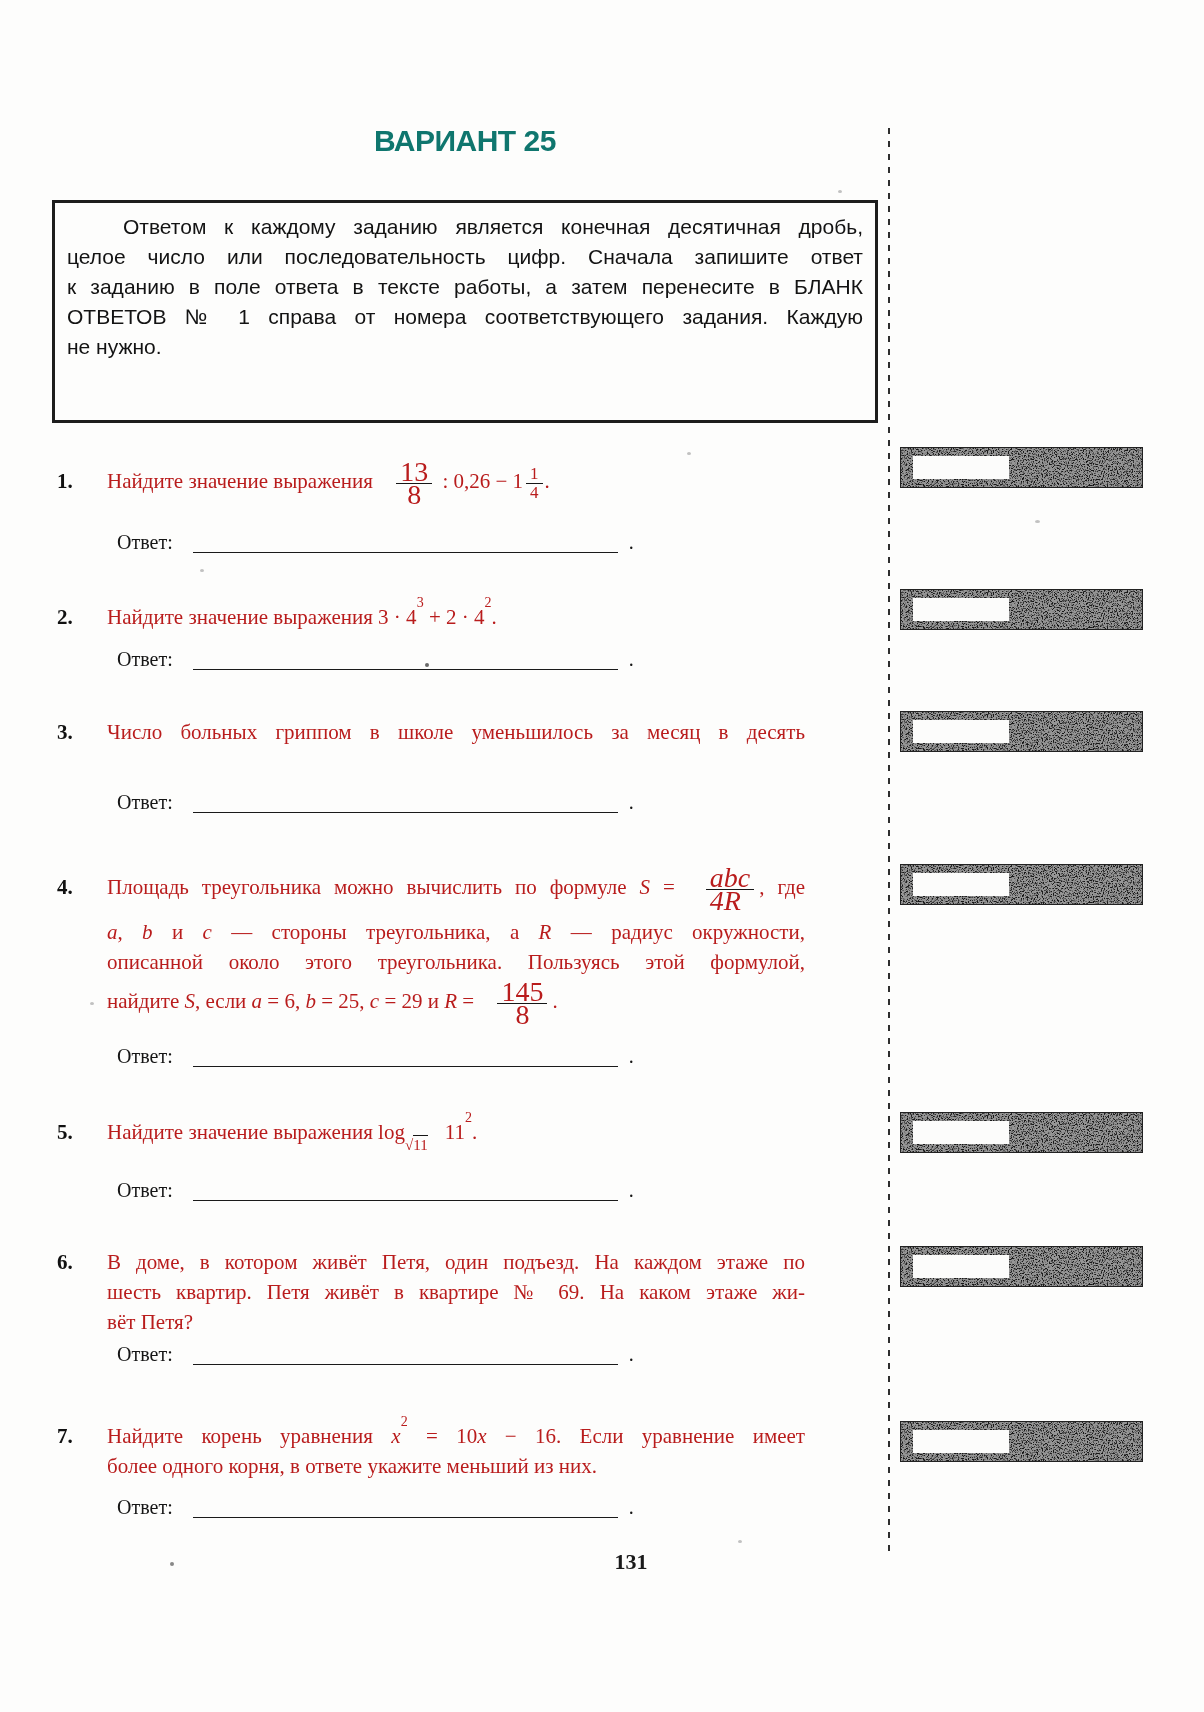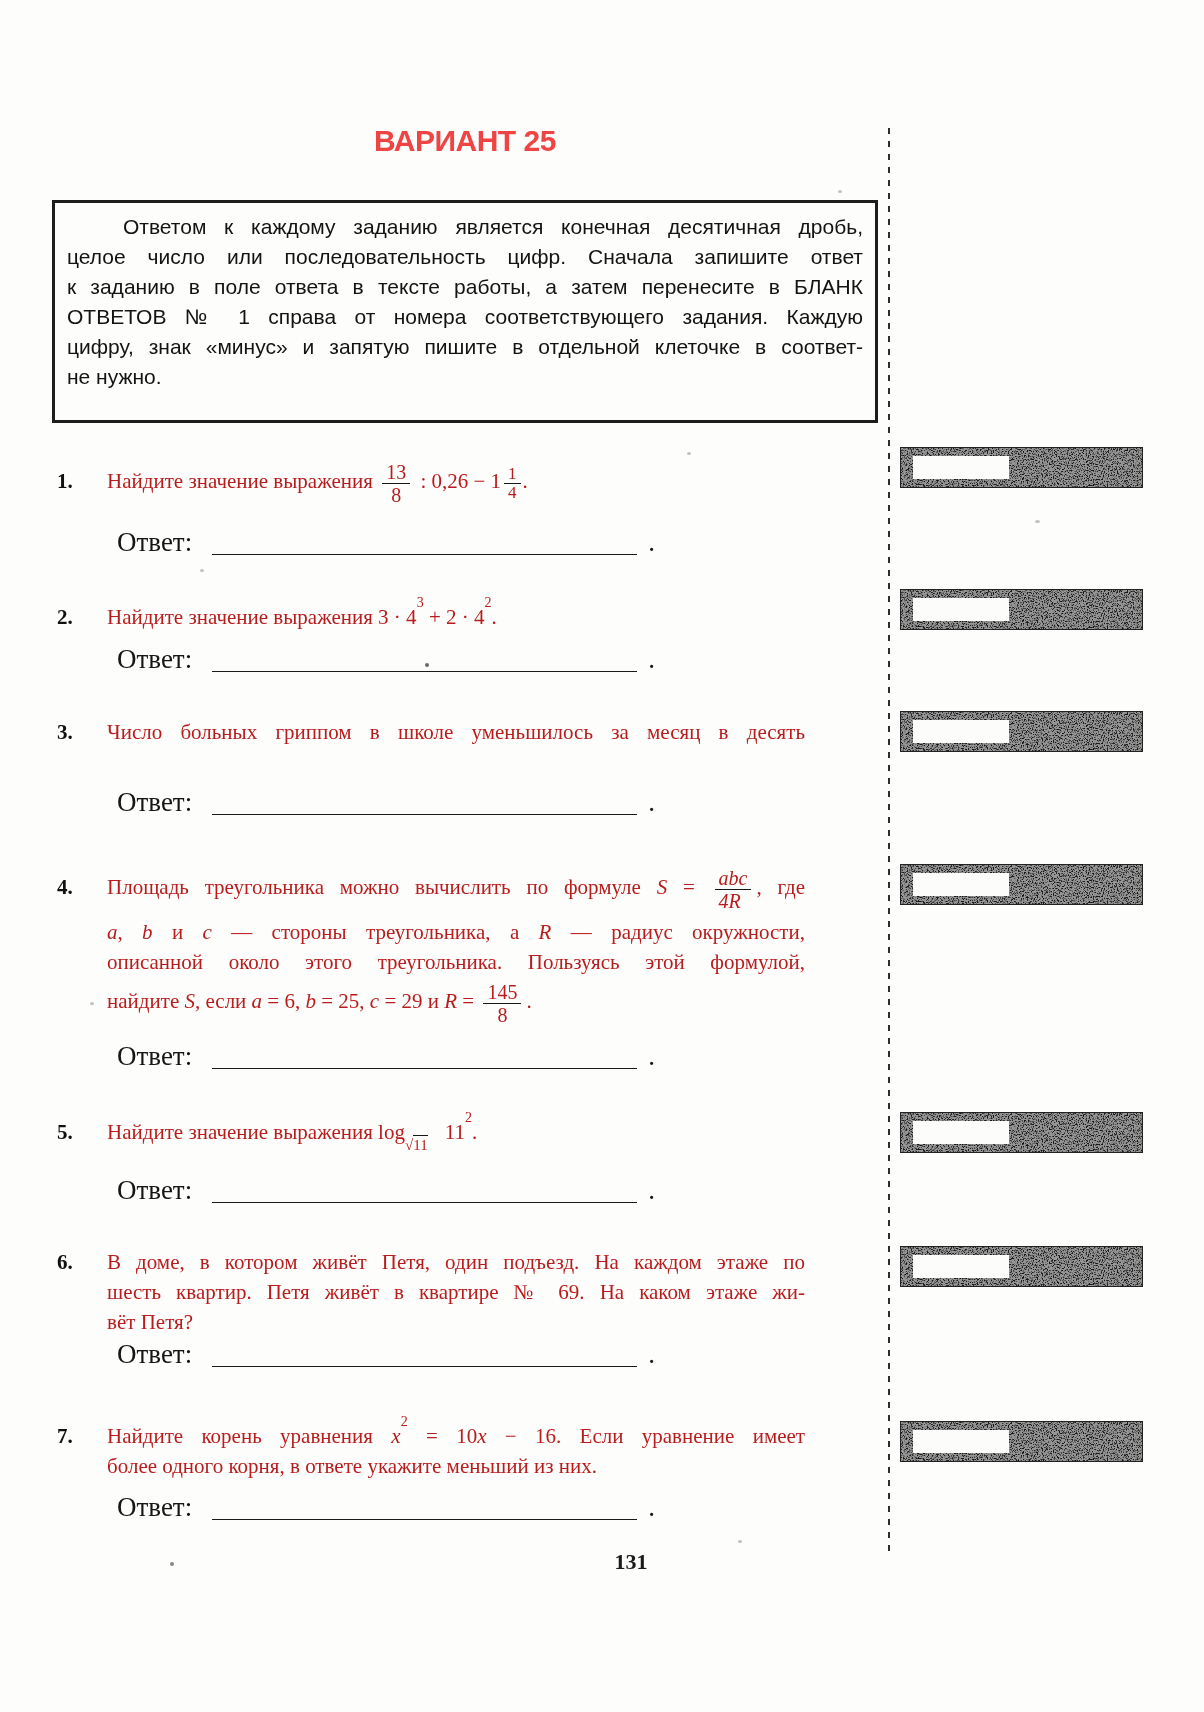--- a/index.html
+++ b/index.html
@@ -6,21 +6,21 @@
   body{
     width:1204px;height:1712px;position:relative;overflow:hidden;
     background:#fdfdfc;color:#161616;
     font-family:"Liberation Serif", serif;
   }
   .page{position:absolute;inset:0;}
   
   .title{
     position:absolute;left:52px;top:124px;width:826px;height:36px;
     text-align:center;font-family:"Liberation Sans",sans-serif;
-    font-weight:bold;font-size:30px;letter-spacing:-0.5px;color:#ef4444;
+    font-weight:bold;font-size:30px;letter-spacing:-0.5px;color:#0f766e;
   }
   
   .ibox{
     position:absolute;left:52px;top:200px;width:826px;height:223px;
     box-sizing:border-box;border:3px solid #1d1d1d;
     padding:9px 12px 0 12px;
     font-family:"Liberation Sans",sans-serif;
     font-size:21px;line-height:30px;color:#131313;
   }
   .iline{text-align:justify;text-justify:inter-word;}
@@ -34,31 +34,31 @@
   .pline{
     position:absolute;left:107px;width:698px;
     font-size:21px;line-height:30px;color:#b91c1c;
   }
   .pline.jl{text-align:justify;text-justify:inter-word;text-align-last:justify;}
   .it{font-style:italic;}
   
   .frac{
     display:inline-flex;flex-direction:column;justify-content:center;
     vertical-align:middle;height:30px;text-align:center;
-    font-size:20px;line-height:22px;margin:0 5px 0 4px;
+    font-size:28px;line-height:22px;margin:0 5px 0 18px;
   }
   .frac .fn{display:block;border-bottom:1.7px solid #161616;padding:0 4px;}
   .frac .fd{display:block;padding:0 4px;}
   .frac.small{font-size:17px;line-height:18px;margin:0 2px 0 3px;}
   .frac.small .fn{border-bottom-width:1.4px;padding:0 2px;}
   sup.e{font-size:14px;line-height:0;position:relative;top:-9px;}
   sub.lg{font-size:15px;line-height:0;position:relative;top:6px;margin-right:17px;}
   .rad{border-top:1.5px solid #161616;padding-top:1px;}
   
-  .ans{position:absolute;left:117px;font-size:27px;line-height:30px;white-space:nowrap;}
+  .ans{position:absolute;left:117px;font-size:20px;line-height:30px;white-space:nowrap;}
   .ansline{
     display:inline-block;width:425px;height:20px;margin-left:20px;
     border-bottom:1.8px solid #1a1a1a;vertical-align:-4px;
   }
   .ansdot{margin-left:11px;}
   
   .cutline{
     position:absolute;left:888px;top:128px;width:2px;height:1425px;
     background:repeating-linear-gradient(to bottom,#2e2e2e 0 6px,transparent 6px 13px);
   }
@@ -83,21 +83,20 @@
 
 <div class="page">
 
   <div class="title">ВАРИАНТ 25</div>
 
   <div class="ibox">
     <div class="iline jl first">Ответом к каждому заданию является конечная десятичная дробь,</div>
     <div class="iline jl">целое число или последовательность цифр. Сначала запишите ответ</div>
     <div class="iline jl">к заданию в поле ответа в тексте работы, а затем перенесите в БЛАНК</div>
     <div class="iline jl">ОТВЕТОВ № 1 справа от номера соответствующего задания. Каждую</div>
-    <div class="iline jl">цифру, знак «минус» и запятую пишите в отдельной клеточке в соответ-</div>
     <div class="iline">не нужно.</div>
   </div>
 
   <div class="pnum" style="top:466px">1.</div>
   <div class="pline" style="top:466px">
     <span>Найдите значение выражения</span>
     <span class="frac">
         <span class="fn">13</span>
         <span class="fd">8</span>
       </span><span> : 0,26 − 1</span><span class="frac small">

